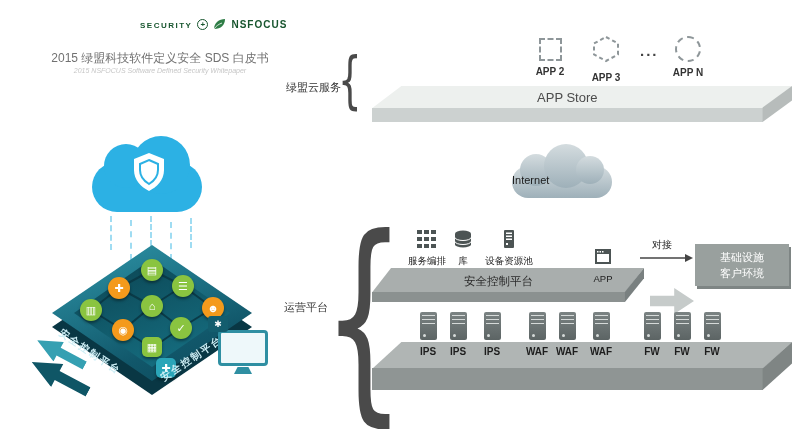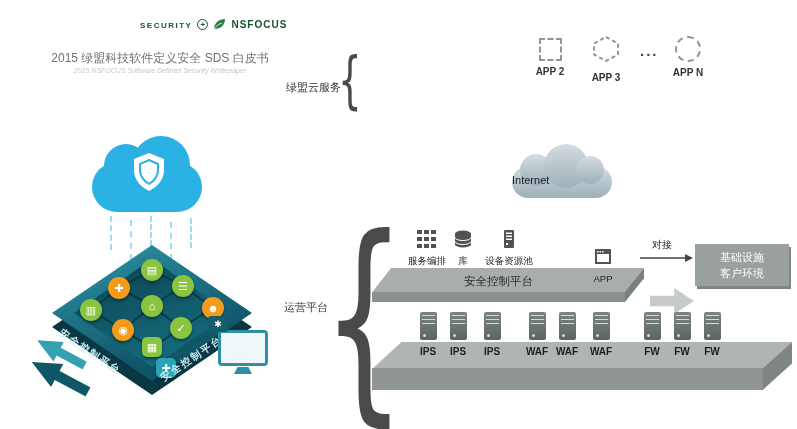--- a/index.html
+++ b/index.html
@@ -181,20 +181,26 @@
       <polygon points="15,2 27,8.5 27,19.5 15,26 3,19.5 3,8.5" fill="none" stroke="#8e9699" stroke-width="2" stroke-dasharray="4 3"></polygon>
     </svg>
     <div class="app-label">APP 3</div>
   </div>
   <div class="abs dots" style="left:640px;top:42px">...</div>
   <div class="abs app-item" style="left:666px;top:36px">
     <div class="shape-circle"></div>
     <div class="app-label">APP N</div>
   </div>
 
+  <div class="abs slab" style="left:372px;top:86px;width:420px;height:36px">
+    <div class="top" style="background:#edf0ee"></div>
+    <div class="front" style="background:#ccd1d0"></div>
+    <div class="side" style="background:#b7bcbb"></div>
+    <div class="txt" style="top:4px;font-size:13px;color:#4c4c4c">APP Store</div>
+  </div>
 
   <div class="abs" style="left:512px;top:146px;width:100px;height:56px">
     <div class="abs icloud-part" style="left:0;top:20px;width:100px;height:32px;border-radius:16px"></div>
     <div class="abs icloud-part" style="left:8px;top:8px;width:32px;height:32px"></div>
     <div class="abs icloud-part" style="left:32px;top:-2px;width:44px;height:44px"></div>
     <div class="abs icloud-part" style="left:64px;top:10px;width:28px;height:28px"></div>
     <div class="abs" style="left:0;right:0;top:28px;text-align:left;font-size:11px;color:#1c1c1c">Internet</div>
   </div>
 
   <div class="abs sec-label" style="left:284px;top:300px">运营平台</div>

